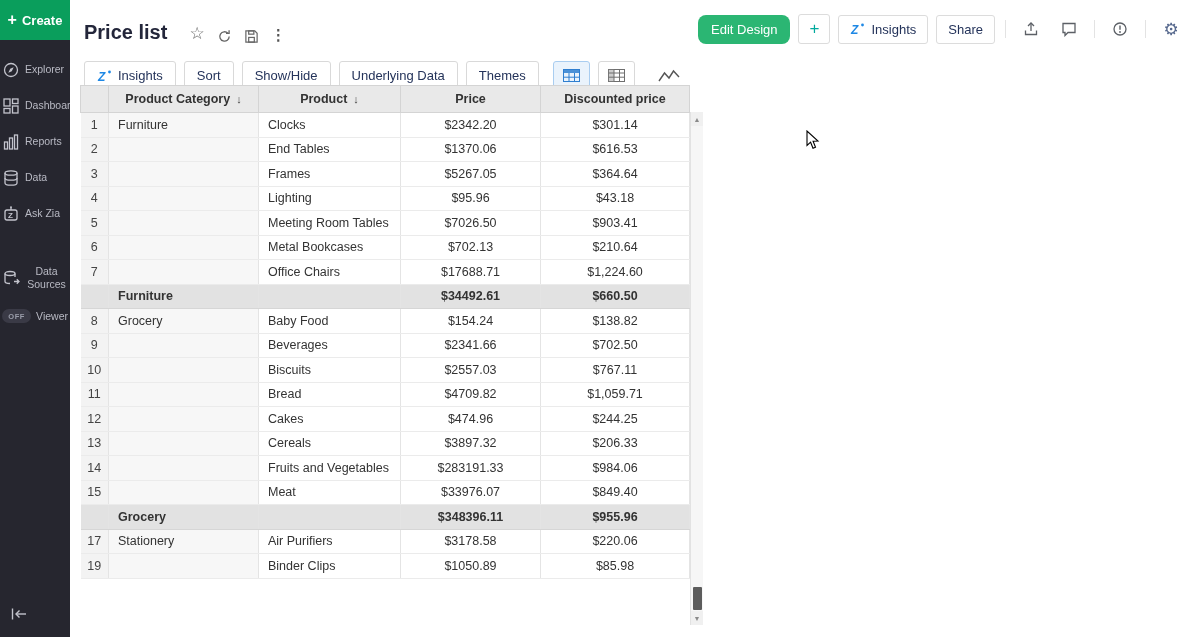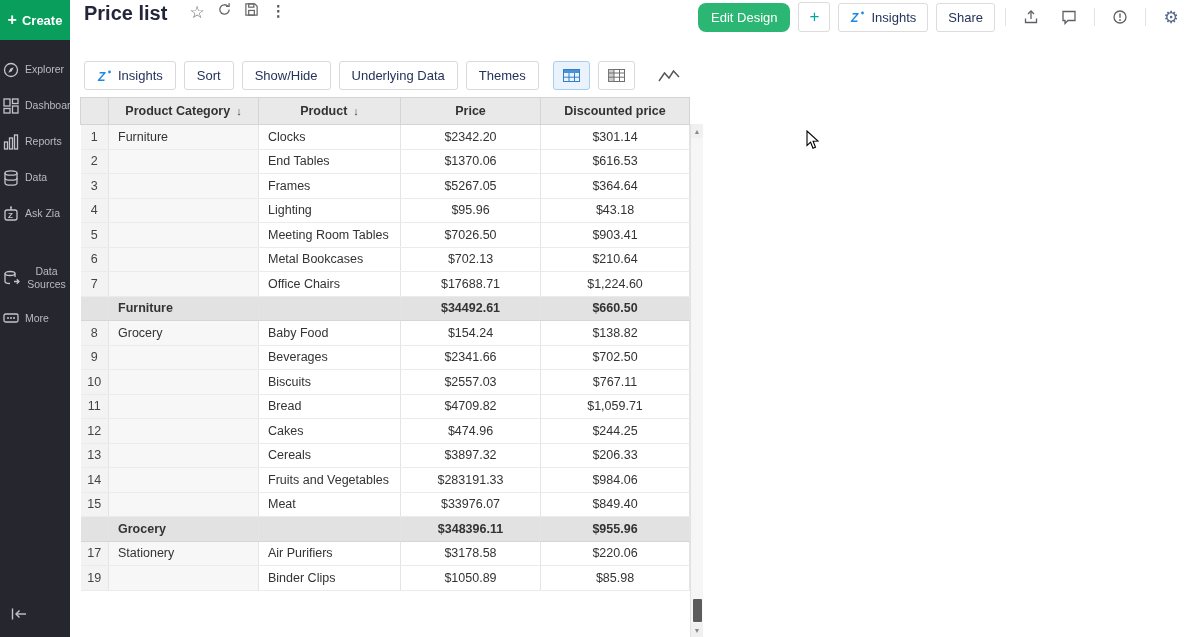--- a/index.html
+++ b/index.html
@@ -14,21 +14,21 @@
   .sb-item{display:flex;flex-direction:row;align-items:center;gap:5px;padding:9px 2px;cursor:pointer;border:none;background:none}
   .sb-item:first-of-type{margin-top:12px}
   .sb-item.gap-top{margin-top:24px}
   .sb-ic{height:18px;display:flex;align-items:center;justify-content:center}
   .sb-label{font-size:10.5px;color:#b9bac4;text-align:center;line-height:1.25}
   .viewer-pill{width:34px;height:14px;border-radius:8px;background:#3a3a46;color:#9a9daa;font-size:7.5px;font-weight:bold;display:flex;align-items:center;justify-content:center;letter-spacing:.5px}
   .collapse-btn{margin-top:auto;margin-bottom:8px;display:flex;justify-content:flex-start;padding:8px 10px;background:none;border:none;cursor:pointer}
 
   
   .main{flex:1;position:relative;background:#fff}
-  .hdr{height:56px;display:flex;align-items:flex-start;padding:2px 14px}
+  .hdr{height:56px;display:flex;align-items:flex-end;padding:12px 14px}
   .title{font-size:20px;font-weight:bold;color:#23263a;margin-right:16px}
   .t-ic{color:#666;font-size:15px;margin:0 6px;background:none;border:none;cursor:pointer;display:flex;align-items:center}
   .t-ic.star{font-size:17px}
   .t-ic.kebab{font-size:15px;font-weight:bold;color:#555}
   .hdr-right{margin-left:auto;display:flex;align-items:center;gap:8px}
   .btn-green{background:#2bb673;color:#fff;border:none;border-radius:8px;font-size:13px;padding:7px 13px;cursor:pointer}
   .btn-plus{border:1px solid #dcdcdc;background:#fff;color:#00a99d;font-size:17px;width:32px;height:30px;border-radius:3px;cursor:pointer}
   .btn-line{border:1px solid #dcdcdc;background:#fff;color:#24335a;font-size:13px;padding:6px 11px;border-radius:3px;display:flex;align-items:center;gap:5px;cursor:pointer}
   .icon-btn{background:none;border:none;width:30px;height:28px;color:#5c6066;display:flex;align-items:center;justify-content:center;cursor:pointer}
   .gear{font-size:17px;color:#56688d}
@@ -36,21 +36,21 @@
 
   
   .toolbar{display:flex;align-items:center;gap:8px;padding:5px 14px 9px}
   .tb-btn{border:1px solid #d9d9d9;background:#fff;color:#24335a;font-size:13px;padding:6px 12px;border-radius:3px;display:flex;gap:5px;align-items:center;cursor:pointer}
   .tb-icbtn{border:1px solid #d9d9d9;background:#fff;width:37px;height:29px;border-radius:3px;display:flex;align-items:center;justify-content:center;cursor:pointer}
   .tb-icbtn.active{background:#eaf3fc;border-color:#a9cdf0}
   .tb-icbtn.gapped{margin-left:6px}
   .spark-btn{border:none;background:none;width:36px;height:29px;display:flex;align-items:center;justify-content:center;margin-left:8px;cursor:pointer}
 
   
-  .table-wrap{position:absolute;left:10px;top:97px;width:623px;height:540px;overflow:hidden}
+  .table-wrap{position:absolute;left:10px;top:85px;width:623px;height:540px;overflow:hidden}
   table{border-collapse:collapse;table-layout:fixed;width:609px;font-size:12.5px;color:#333}
   th{background:#e9e9e9;border:1px solid #d4d4d4;font-weight:bold;height:27px;text-align:center;font-size:12.5px;color:#333;white-space:nowrap;overflow:hidden}
   th .sort-arrow{font-size:11px;color:#444;margin-left:6px;font-weight:bold}
   td{border-right:1px solid #e4e4e4;border-bottom:1px solid #ebebeb;height:24.5px;padding:0 9px;white-space:nowrap;overflow:hidden;background:#fff}
   td.c-num{background:#f3f3f3;text-align:center;color:#444;padding:0 4px}
   td.c-cat{background:#f7f7f7}
   td.c-money{text-align:center}
   tr.summary td{background:#e2e2e2;font-weight:bold;border-bottom:1px solid #d6d6d6}
   .vscroll{position:absolute;right:0;top:27px;bottom:0;width:13px;background:#f6f6f6;border-left:1px solid #e2e2e2}
   .vs-arrow{position:absolute;left:0;width:12px;height:14px;color:#8a8a8a;font-size:7px;display:flex;align-items:center;justify-content:center;background:#f0f0f0;border:none;cursor:pointer}
@@ -131,32 +131,27 @@
         <svg width="18" height="18" viewBox="0 0 18 18" fill="none" stroke="#c3c4cd" stroke-width="1.3">
           <ellipse cx="8" cy="4.5" rx="5" ry="2"></ellipse>
           <path d="M3 4.5v8c0 1.1 2.2 2 5 2"></path>
           <path d="M13 4.5V8"></path>
           <path d="M12 12.5h5M14.8 10.3l2.2 2.2-2.2 2.2"></path>
         </svg>
       </span>
       <span class="sb-label">Data Sources</span>
     </div>
 
-    <div class="sb-item">
-      <span class="sb-ic">
-        <svg width="18" height="18" viewBox="0 0 18 18" fill="none" stroke="#c3c4cd" stroke-width="1.3">
-          <rect x="2" y="5" width="14" height="8" rx="1.5"></rect>
-          <circle cx="6" cy="9" r="1" fill="#c3c4cd" stroke="none"></circle>
-          <circle cx="9" cy="9" r="1" fill="#c3c4cd" stroke="none"></circle>
-          <circle cx="12" cy="9" r="1" fill="#c3c4cd" stroke="none"></circle>
-        </svg>
-      </span>
-      <span class="sb-label">More</span>
-    </div>
-
+
+    <div class="sb-item">
+      <span class="viewer-pill">
+        <span>OFF</span>
+      </span>
+      <span class="sb-label">Viewer</span>
+    </div>
 
     <button class="collapse-btn">
       <svg width="18" height="14" viewBox="0 0 18 14" fill="none" stroke="#c3c4cd" stroke-width="1.4">
         <line x1="2.5" y1="1.5" x2="2.5" y2="12.5"></line>
         <line x1="6" y1="7" x2="16" y2="7"></line>
         <path d="M9.5 3.5 6 7l3.5 3.5"></path>
       </svg>
     </button>
   </nav>
 

